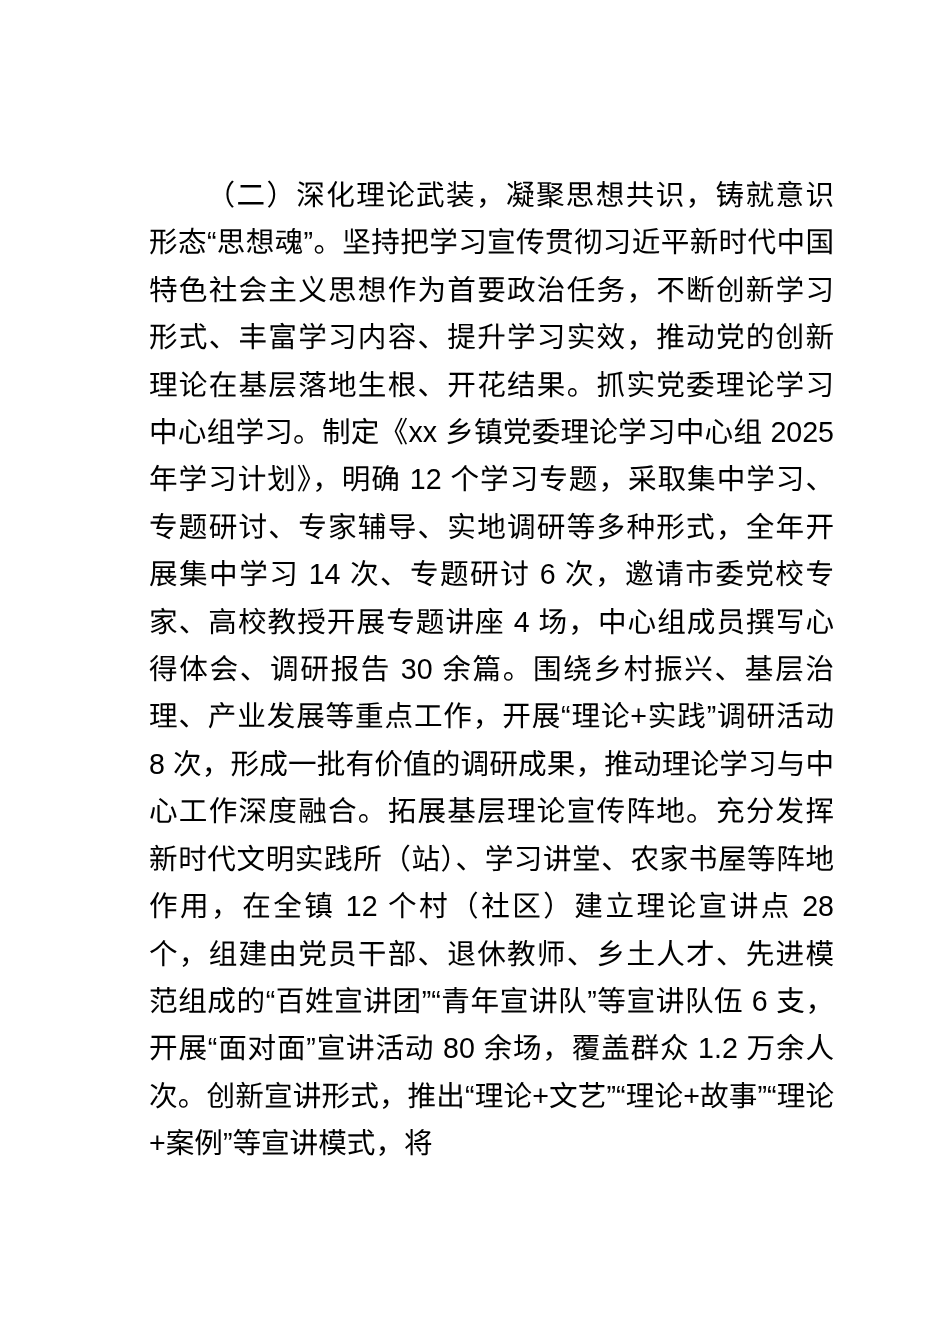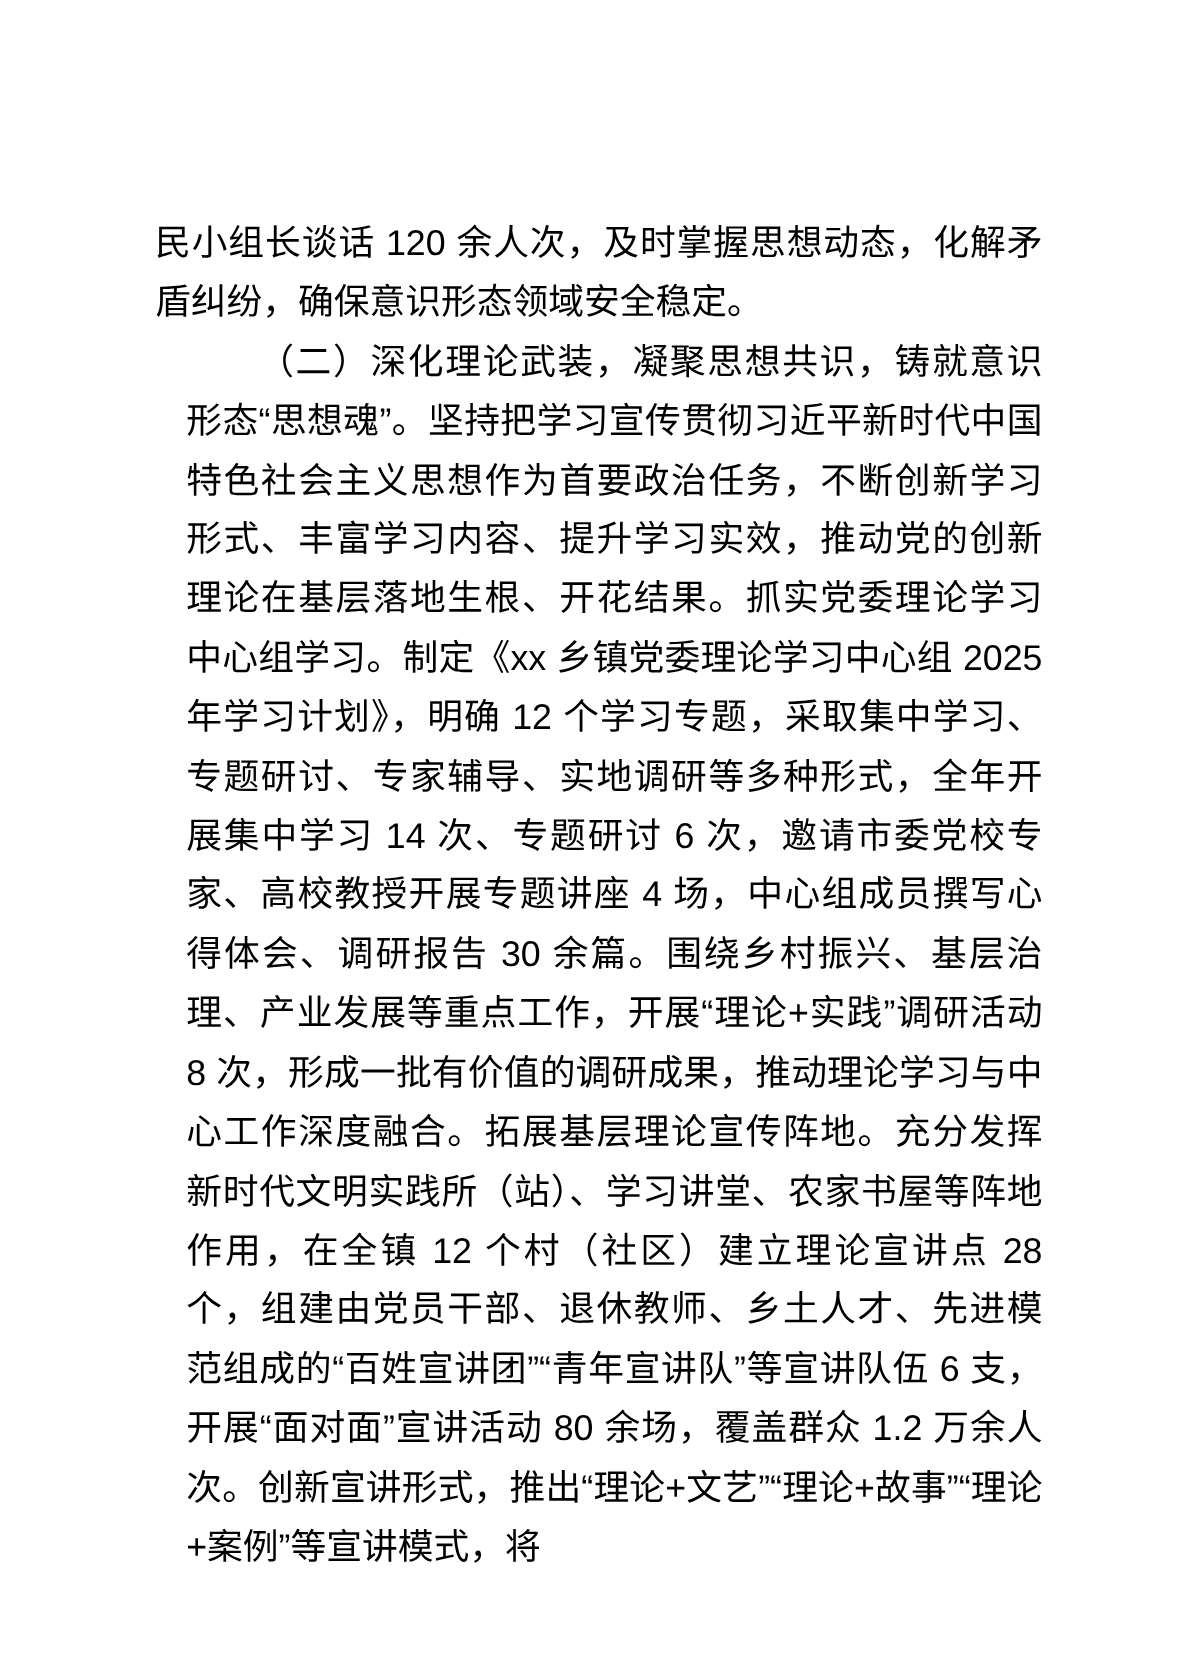--- a/index.html
+++ b/index.html
@@ -53,18 +53,17 @@
   .para + .para {
     margin-top: 0px;
   }
 </style>
 </head>
 <body>
 
 <div id="page" style="background: rgb(255, 255, 255);">
   <div id="doc-body">
 
-    <p class="para" style="color: rgb(0, 0, 0);">民小组长谈话 120 余人次，及时掌握思想动态，化解矛盾纠纷，确保意识形态领域安全稳定。</p>
 
     <p class="para indent" style="color: rgb(0, 0, 0);">（二）深化理论武装，凝聚思想共识，铸就意识形态“思想魂”。坚持把学习宣传贯彻习近平新时代中国特色社会主义思想作为首要政治任务，不断创新学习形式、丰富学习内容、提升学习实效，推动党的创新理论在基层落地生根、开花结果。抓实党委理论学习中心组学习。制定《xx 乡镇党委理论学习中心组 2025 年学习计划》，明确 12 个学习专题，采取集中学习、专题研讨、专家辅导、实地调研等多种形式，全年开展集中学习 14 次、专题研讨 6 次，邀请市委党校专家、高校教授开展专题讲座 4 场，中心组成员撰写心得体会、调研报告 30 余篇。围绕乡村振兴、基层治理、产业发展等重点工作，开展“理论+实践”调研活动 8 次，形成一批有价值的调研成果，推动理论学习与中心工作深度融合。拓展基层理论宣传阵地。充分发挥新时代文明实践所（站）、学习讲堂、农家书屋等阵地作用，在全镇 12 个村（社区）建立理论宣讲点 28 个，组建由党员干部、退休教师、乡土人才、先进模范组成的“百姓宣讲团”“青年宣讲队”等宣讲队伍 6 支，开展“面对面”宣讲活动 80 余场，覆盖群众 1.2 万余人次。创新宣讲形式，推出“理论+文艺”“理论+故事”“理论+案例”等宣讲模式，将</p>
 
   </div>
 </div>
 
 </body></html>

